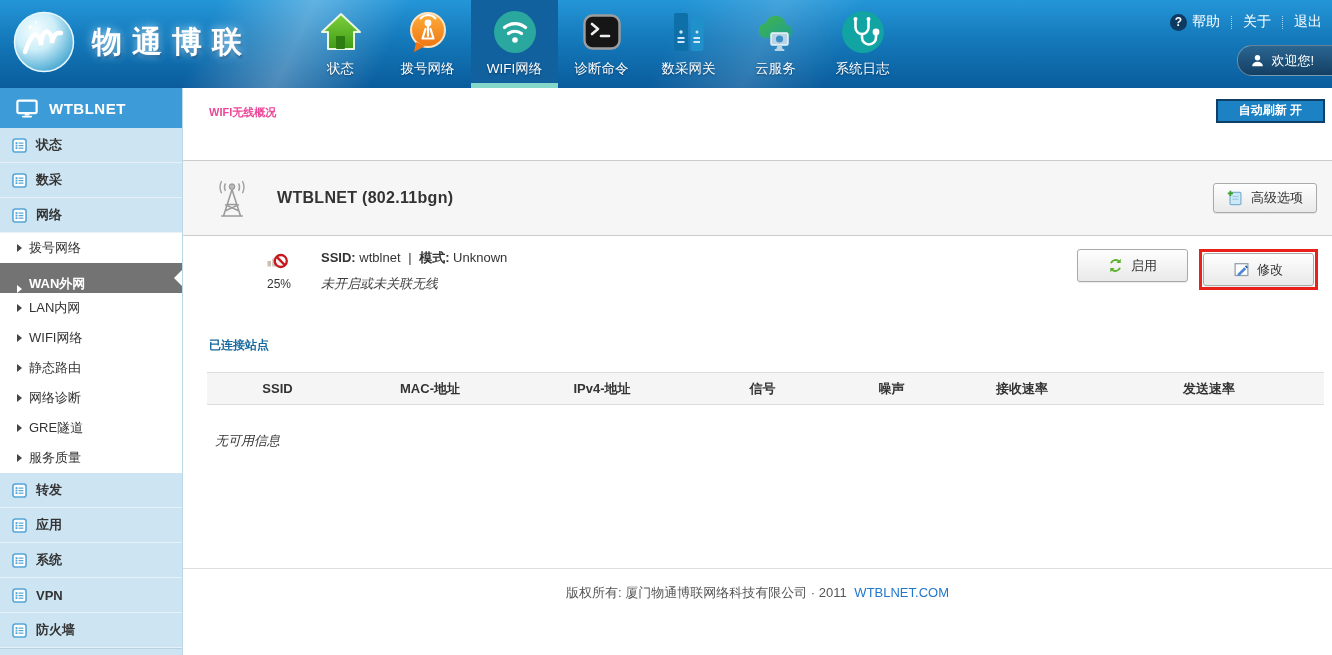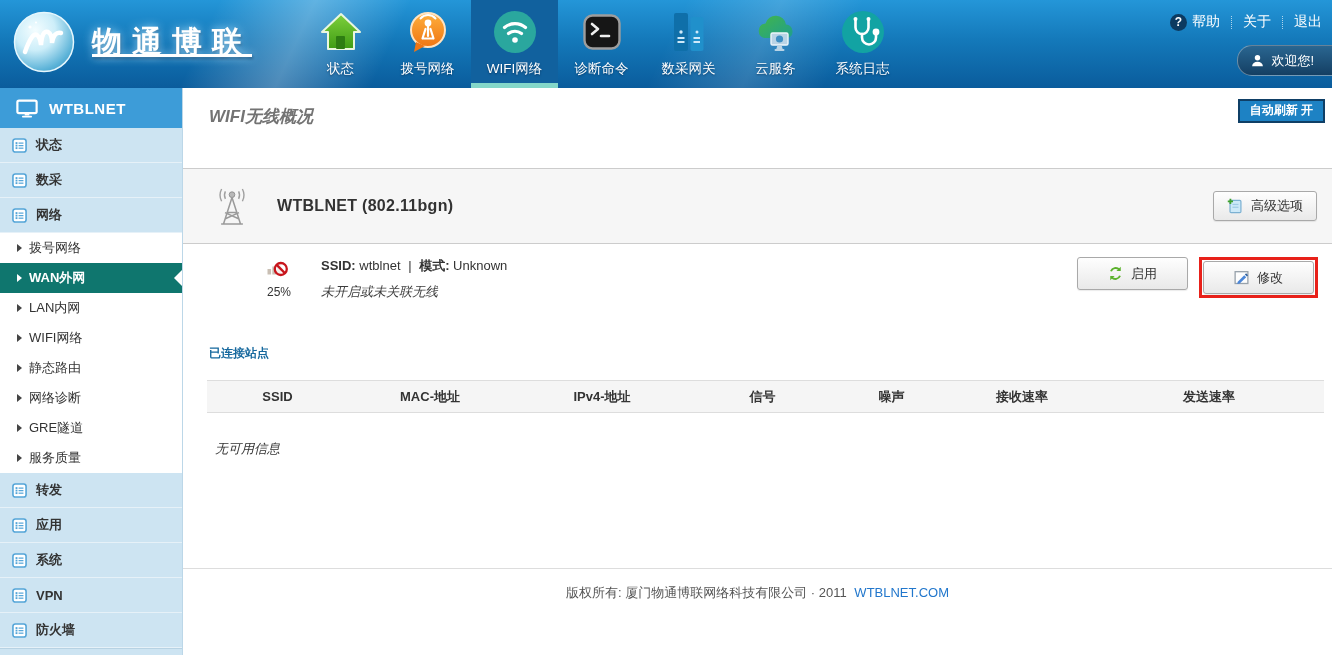--- a/index.html
+++ b/index.html
@@ -7,21 +7,21 @@
   .screen{position:relative;width:1332px;height:655px;overflow:hidden;background:#fff;}
 
   
   .topbar{position:absolute;top:0;left:0;width:1332px;height:88px;
     background:linear-gradient(180deg,#2496d8 0%,#1479ba 45%,#0a5c9c 100%);overflow:hidden;}
   .topbar::before{content:"";position:absolute;inset:0;pointer-events:none;
     background:linear-gradient(115deg,rgba(255,255,255,0) 16%,rgba(255,255,255,.28) 23%,rgba(255,255,255,0) 30%,
       rgba(255,255,255,0) 50%,rgba(255,255,255,.15) 57%,rgba(255,255,255,0) 63%);}
   .logo{position:absolute;left:12px;top:10px;display:flex;align-items:center;gap:16px;z-index:2;}
   .logo-text{font-size:30px;font-weight:bold;color:#fff;letter-spacing:10px;white-space:nowrap;
-    text-shadow:0 0 10px rgba(170,225,255,.95),1px 2px 3px rgba(0,40,80,.6);text-decoration:underline;}
+    text-shadow:0 0 10px rgba(170,225,255,.95),1px 2px 3px rgba(0,40,80,.6);}
   .nav-tabs{position:absolute;left:297px;top:0;height:88px;display:flex;z-index:2;}
   .nav-tab{width:87px;height:88px;display:flex;flex-direction:column;align-items:center;padding-top:9px;
     box-sizing:border-box;cursor:pointer;position:relative;}
   .nav-icn{height:46px;display:flex;align-items:center;}
   .nav-icn svg{width:44px;height:44px;display:block;}
   .nav-label{margin-top:5px;font-size:13.5px;color:#fff;white-space:nowrap;text-shadow:0 1px 2px rgba(0,30,60,.55);}
   .nav-tab.active{background:#11619e;}
   .nav-tab.active::after{content:"";position:absolute;left:0;right:0;bottom:0;height:5px;background:#84d7c9;}
   .top-links{position:absolute;top:13px;right:10px;display:flex;align-items:center;z-index:3;}
   .help-icn{width:17px;height:17px;border-radius:50%;background:#0c3a60;color:#fff;font-weight:bold;font-size:12px;
@@ -36,31 +36,31 @@
   .sidebar{position:absolute;top:88px;left:0;width:183px;height:567px;background:#fff;
     border-right:1px solid #bcd7e8;box-sizing:border-box;}
   .side-head{height:40px;background:#3d9cd8;display:flex;align-items:center;gap:11px;padding-left:16px;
     color:#fff;font-weight:bold;font-size:15px;letter-spacing:.5px;}
   .side-group{height:35px;background:#cde4f2;display:flex;align-items:center;gap:9px;padding-left:12px;
     box-sizing:border-box;border-bottom:1px solid #e6f1f8;font-weight:bold;font-size:13px;color:#333;cursor:pointer;}
   .grp-icn svg{width:15px;height:15px;display:block;}
   .side-sub{height:30px;background:#fff;display:flex;align-items:center;padding-left:17px;font-size:13px;color:#333;
     cursor:pointer;position:relative;box-sizing:border-box;}
   .tri{width:0;height:0;border-left:5px solid #444;border-top:4px solid transparent;border-bottom:4px solid transparent;margin-right:7px;}
-  .side-sub.selected{background:#0f766e;color:#fff;font-weight:bold;}
+  .side-sub.selected{background:#737373;color:#fff;font-weight:bold;align-items:flex-end;}
   .side-sub.selected .tri{border-left-color:#fff;}
   .side-sub.selected::after{content:"";position:absolute;right:0;top:50%;transform:translateY(-50%);
     width:0;height:0;border-top:8px solid transparent;border-bottom:8px solid transparent;border-right:8px solid #fff;}
   .side-partial{height:8px;background:#cde4f2;border-top:1px solid #b7d2e3;}
 
   
   .main{position:absolute;top:88px;left:183px;width:1149px;height:567px;background:#fff;}
-  .page-title{padding:17px 0 0 26px;font-size:17px;font-weight:bold;color:#737373;font-style:italic;}
+  .page-title{padding:17px 0 0 26px;font-size:11px;font-weight:bold;color:#ec4899;}
   .auto-badge{position:absolute;top:11px;right:7px;background:#1d82c4;border:2px solid #0f3f66;color:#fff;
-    font-size:12px;font-weight:bold;padding:1px 10px 2px;cursor:pointer;white-space:nowrap;}
+    font-size:12px;font-weight:bold;padding:1px 21px 2px;cursor:pointer;white-space:nowrap;}
   .panel{margin-top:40px;border-top:1px solid #ccc;}
   .panel-head{background:#f6f6f6;border-bottom:1px solid #ccc;height:75px;display:flex;align-items:center;
     padding:0 15px 0 32px;box-sizing:border-box;}
   .ant svg{display:block;}
   .panel-title{margin-left:28px;font-size:16px;font-weight:bold;color:#333;letter-spacing:.3px;}
   .btn{display:inline-flex;align-items:center;gap:8px;background:linear-gradient(180deg,#fefefe,#e9e9e9);
     border:1px solid #a9a9a9;border-radius:3px;color:#333;font-size:13px;cursor:pointer;
     font-family:inherit;box-shadow:0 1px 1px rgba(0,0,0,.08);}
   .btn .icn svg{display:block;}
   .adv-btn{margin-left:auto;padding:5px 13px;height:30px;}

